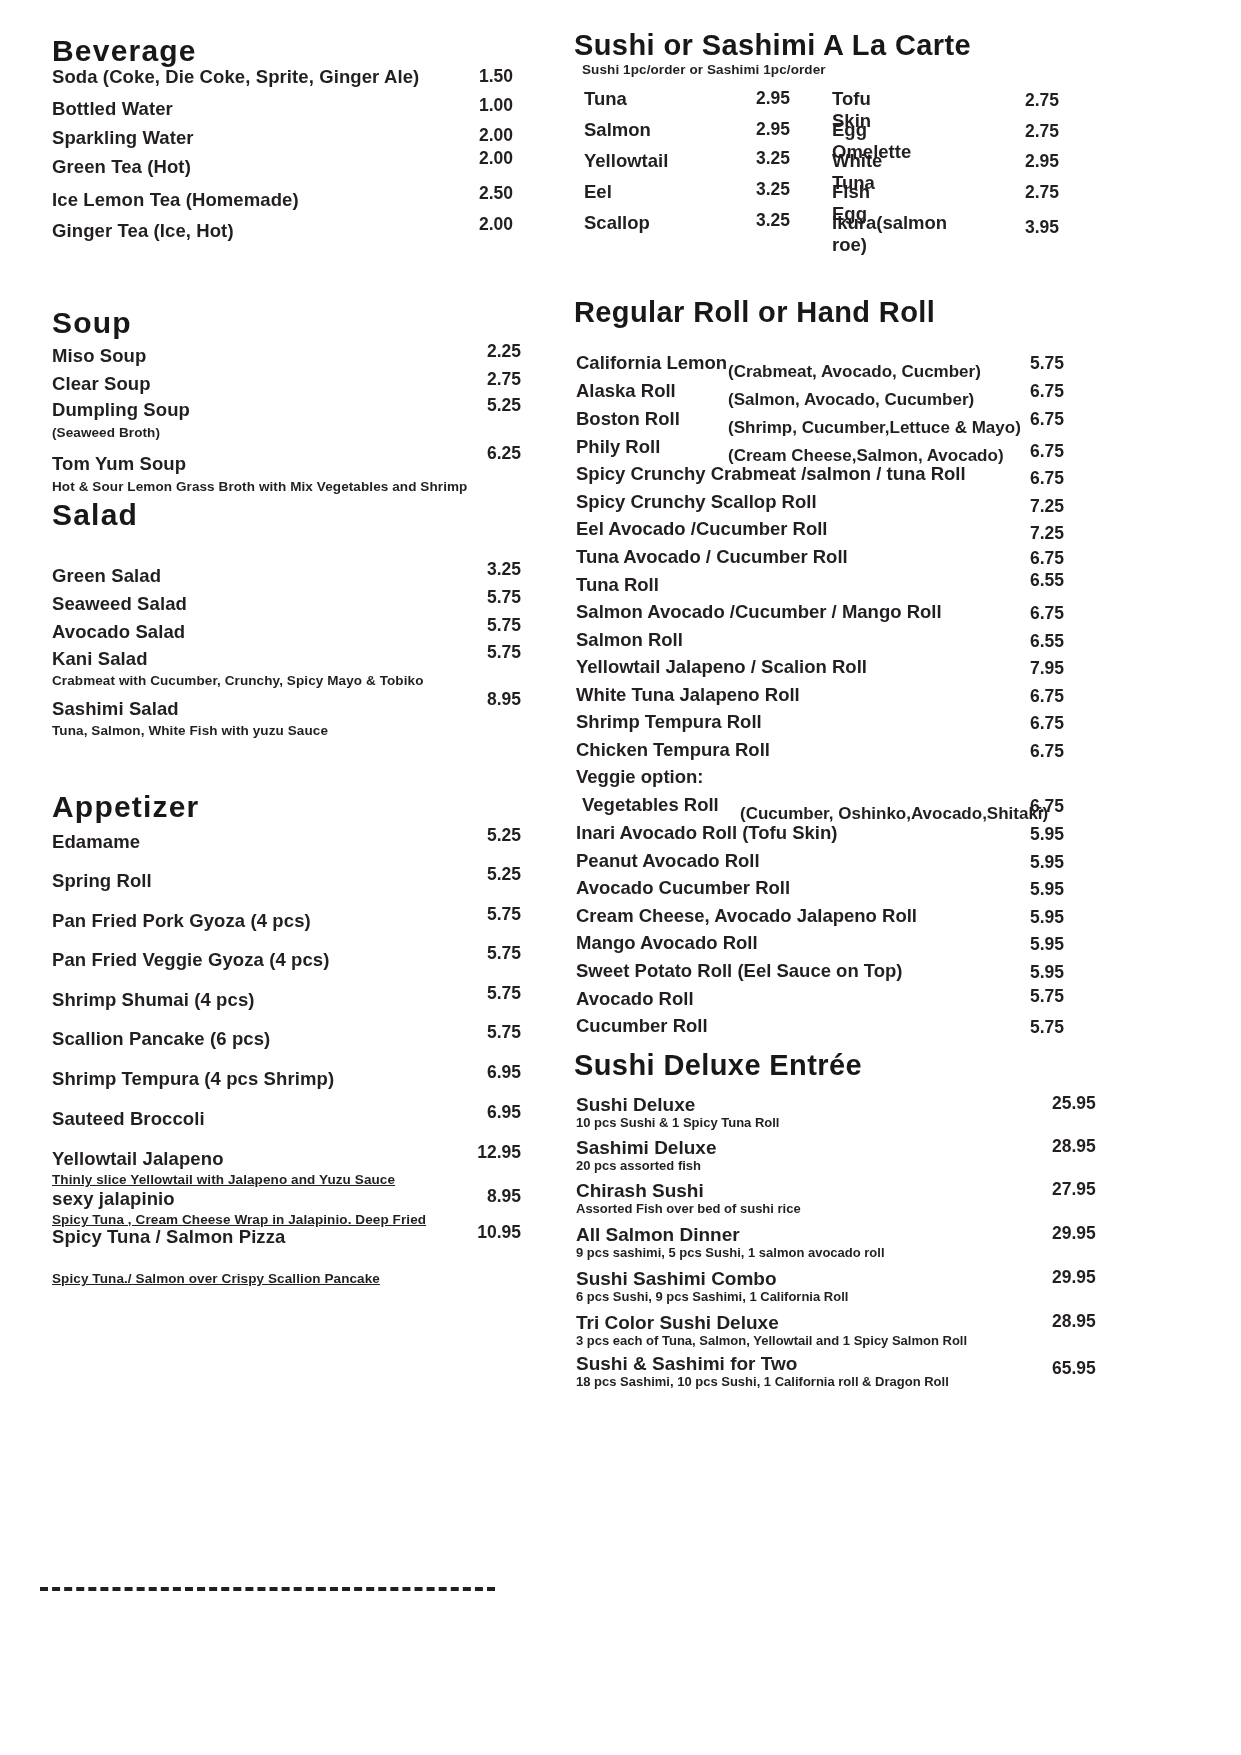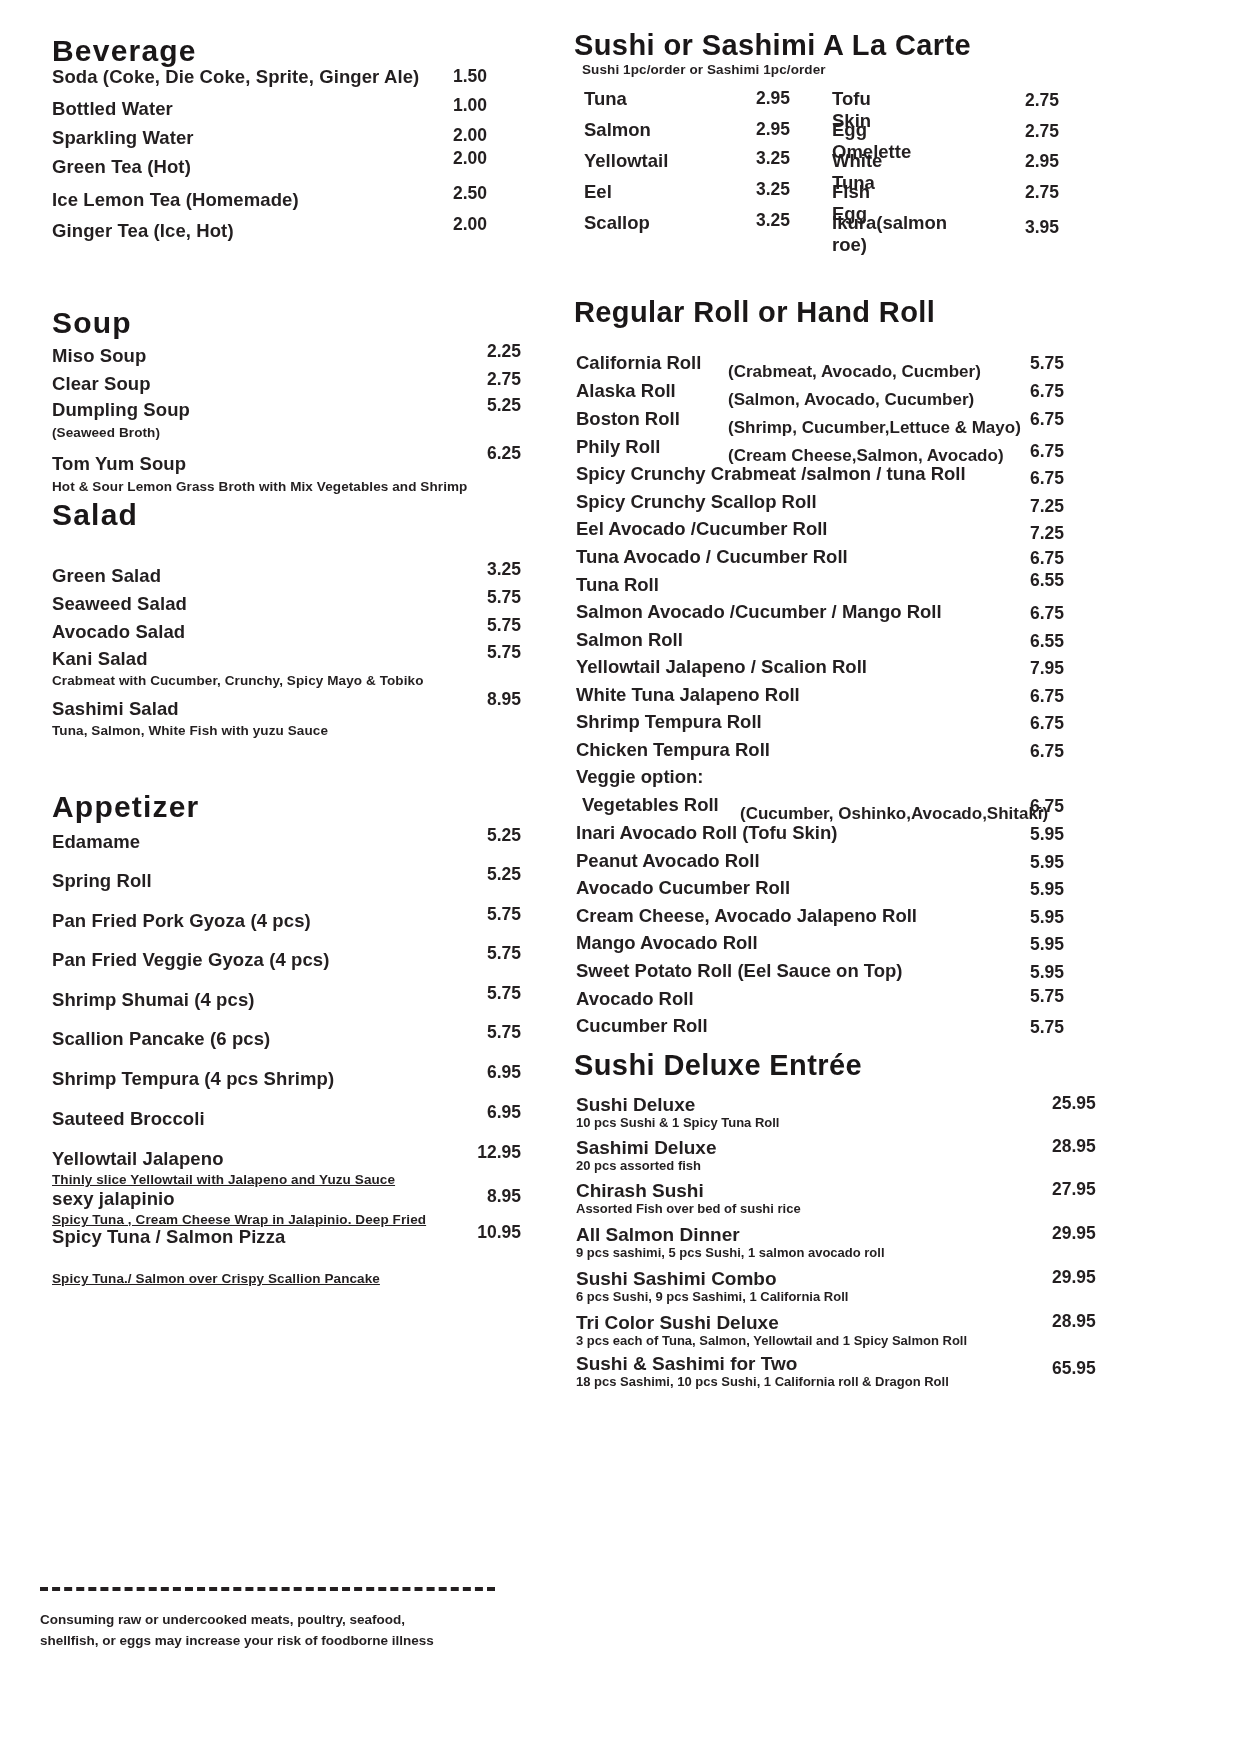--- a/index.html
+++ b/index.html
@@ -66,21 +66,21 @@
     font-weight: 700;
     letter-spacing: 0.1px;
     color: #231f20;
     line-height: 1.15;
   }
 
   
   #beverage-title { position: absolute; left: 6px; top: 34px; }
   .bev-row { position: absolute; left: 0; width: 475px; height: 22px; }
   .bev-row .name { position: absolute; left: 6px; top: 0; }
-  .bev-row .price { right: 16px; top: 0; width: 70px; text-align: center; }
+  .bev-row .price { right: 8px; top: 0; width: 70px; }
 
   
   #soup-title { position: absolute; left: 6px; top: 306px; }
   .soup-row { position: absolute; left: 0; width: 475px; }
   .soup-row .name { position: absolute; left: 6px; top: 0; }
   .soup-row .price { right: 0; top: -4px; width: 70px; }
   .soup-row .desc { position: absolute; left: 6px; text-align: right; }
 
   
   #salad-title { position: absolute; left: 6px; top: 498px; }
@@ -267,24 +267,20 @@
       <span class="desc" style="top:24px">Spicy Tuna , Cream Cheese  Wrap in  Jalapinio. Deep Fried</span>
     </div>
     <div class="app-row" style="top:1226px">
       <span class="name">Spicy Tuna / Salmon  Pizza</span>
       <span class="price" style="top:-4px">10.95</span>
       <span class="desc" style="top:45px">Spicy Tuna./ Salmon  over Crispy Scallion Pancake</span>
     </div>
   </div>
 
   <div id="footer-rule"></div>
-  <div id="footer-note">
-    <div>Consuming raw or undercooked meats, poultry, seafood,</div>
-    <div>shellfish, or eggs may increase your risk of foodborne illness</div>
-  </div>
 
   <div class="col-right">
 
     <h2 class="section-title big" id="alc-title">Sushi or Sashimi A La Carte</h2>
     <div id="alc-sub">Sushi 1pc/order or Sashimi 1pc/order</div>
 
     <div class="alc-row" style="top:88px">
       <span class="alc-left-name">Tuna</span>
       <span class="alc-left-price">2.95</span>
       <span class="alc-right-name">Tofu Skin</span>
@@ -311,21 +307,21 @@
     <div class="alc-row" style="top:212px">
       <span class="alc-left-name">Scallop</span>
       <span class="alc-left-price" style="top:-2px">3.25</span>
       <span class="alc-right-name">Ikura(salmon roe)</span>
       <span class="alc-right-price" style="top:5px">3.95</span>
     </div>
 
     <h2 class="section-title big" id="roll-title">Regular Roll or Hand Roll</h2>
 
     <div class="roll-row" style="top:352px">
-      <span class="rname">California Roll</span>
+      <span class="rname">California Lemon</span>
       <span class="rparen" style="left:158px">(Crabmeat, Avocado, Cucmber)</span>
       <span class="rprice">5.75</span>
     </div>
     <div class="roll-row" style="top:380px">
       <span class="rname">Alaska Roll</span>
       <span class="rparen" style="left:158px">(Salmon, Avocado, Cucumber)</span>
       <span class="rprice">6.75</span>
     </div>
     <div class="roll-row" style="top:408px">
       <span class="rname">Boston Roll</span>

